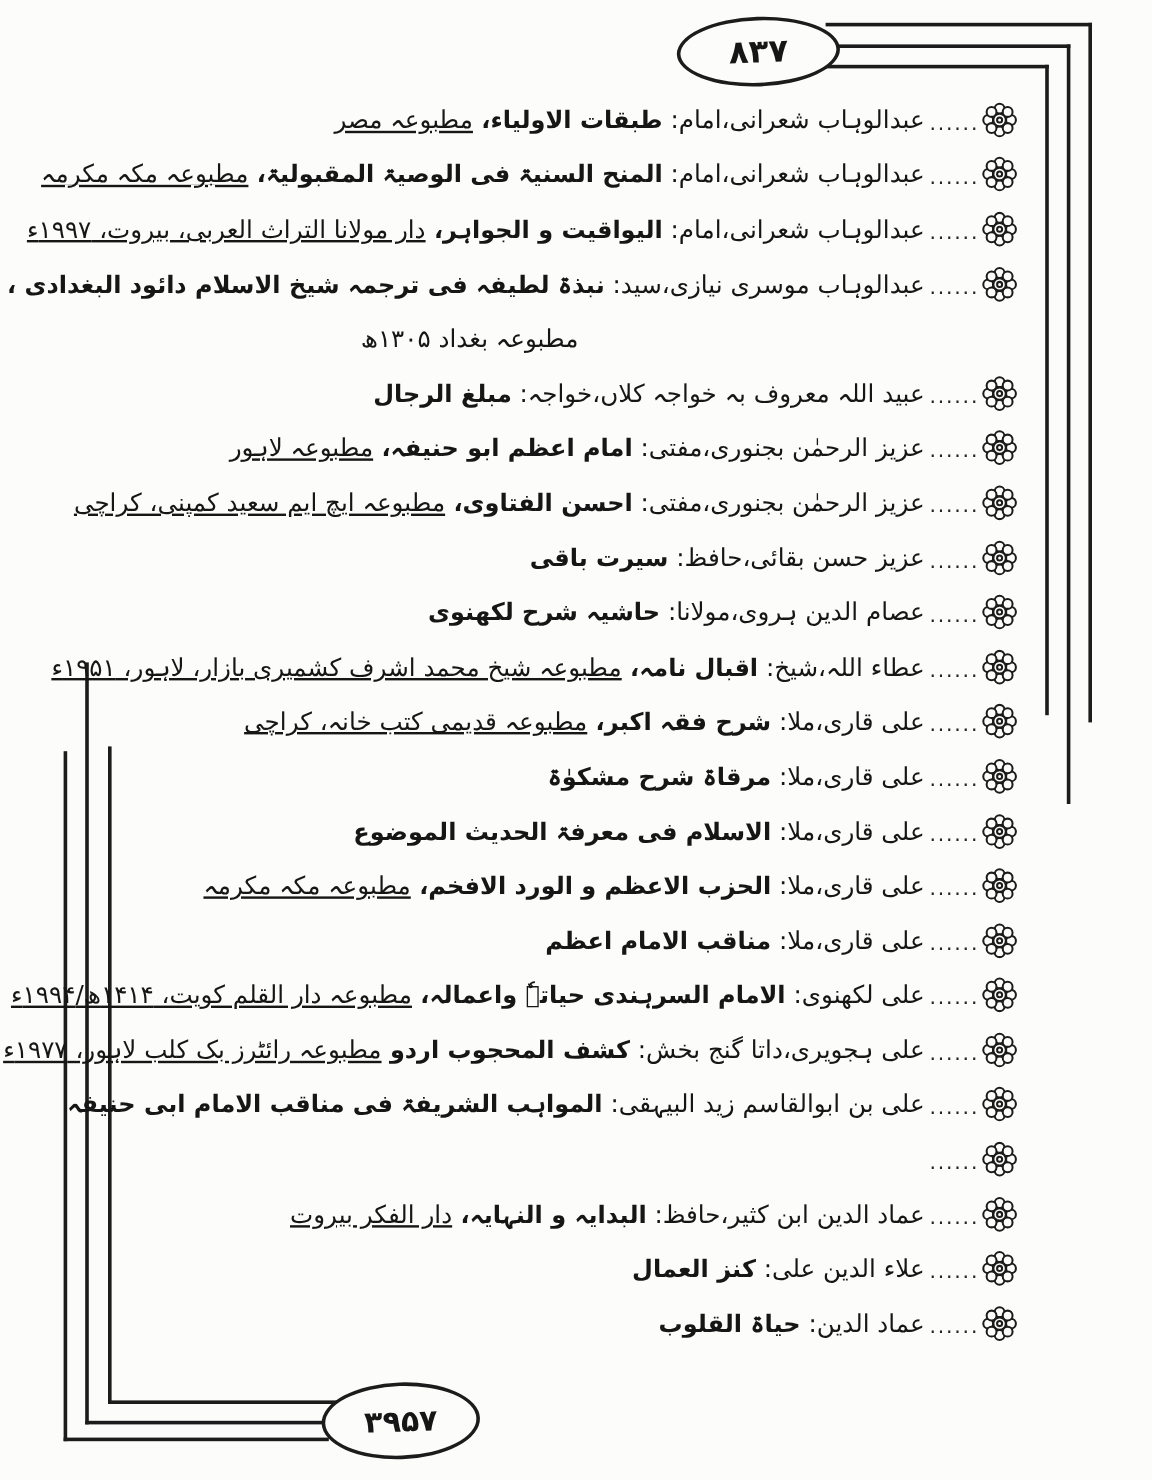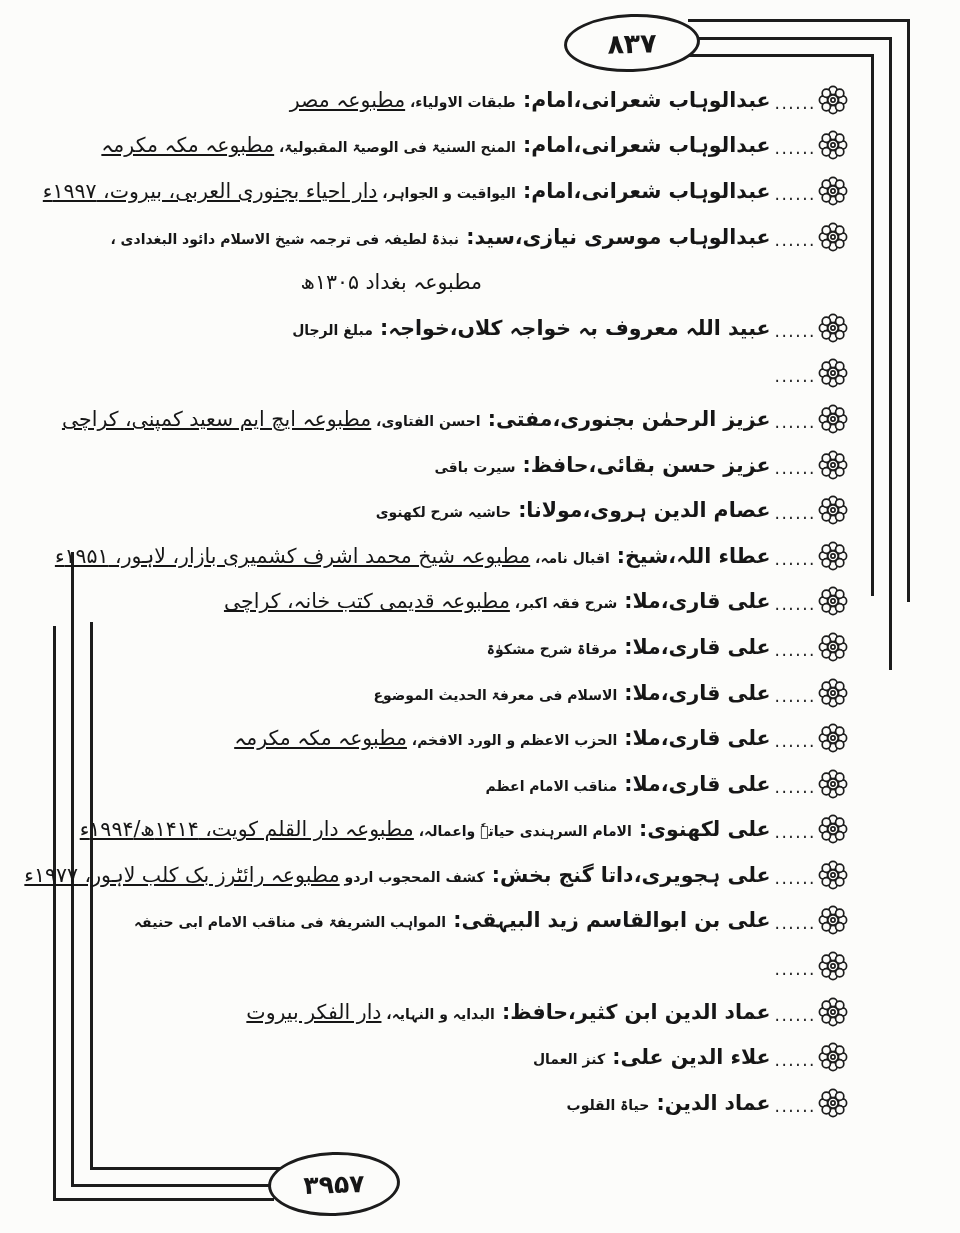--- a/index.html
+++ b/index.html
@@ -32,22 +32,22 @@
     display:flex;align-items:center;
     padding-right:112px;box-sizing:border-box;
     white-space:nowrap;
   }
   .row .star{flex:0 0 auto;width:30px;height:30px;display:inline-block;margin-left:2px;}
   .row .dots{
     direction:ltr;letter-spacing:1.5px;font-size:17px;color:#222;
     margin-left:4px;position:relative;top:3px;flex:0 0 auto;
   }
   .entry-text{font-size:20.5px;}
-  .entry-text .author{font-weight:bold;}
-  .entry-text .title{font-weight:bold;font-size:14px;text-align:right;}
+  .entry-text .author{font-weight:normal;}
+  .entry-text .title{font-weight:bold;font-size:20px;text-align:right;}
   .entry-text .tail{font-weight:normal;text-decoration:underline;}
   .row.cont{padding-right:478px;}
   .row.cont .entry-text{font-size:20.5px;}
 </style>
 </head>
 <body>
 
 <div class="page">
 
   <div class="bline" style="left:688px;top:19px;width:222px;height:3px;"></div>
@@ -136,21 +136,21 @@
           <circle cx="21.7" cy="21.7" r="4.1"></circle>
           <circle cx="15" cy="15" r="5.2"></circle>
           <circle cx="15" cy="15" r="2.1" fill="none"></circle>
         </g>
       </svg>
     </span>
     <span class="dots">......</span>
     <span class="entry-text">
       <span class="author">عبدالوہاب شعرانی،امام: </span>
       <span class="title">الیواقیت و الجواہر، </span>
-      <span class="tail">دار احیاء بجنوری العربی، بیروت، ۱۹۹۷ء</span>
+      <span class="tail">دار مولانا التراث العربی، بیروت، ۱۹۹۷ء</span>
     </span>
   </div>
 
   <div class="row">
     <span class="star">
       <svg viewBox="0 0 30 30" width="30" height="30">
         <g stroke="#1c1c1c" stroke-width="1.7" fill="#fcfcfa">
           <circle cx="15" cy="5.5" r="4.1"></circle>
           <circle cx="15" cy="24.5" r="4.1"></circle>
           <circle cx="5.5" cy="15" r="4.1"></circle>
@@ -210,20 +210,25 @@
           <circle cx="8.3" cy="8.3" r="4.1"></circle>
           <circle cx="21.7" cy="8.3" r="4.1"></circle>
           <circle cx="8.3" cy="21.7" r="4.1"></circle>
           <circle cx="21.7" cy="21.7" r="4.1"></circle>
           <circle cx="15" cy="15" r="5.2"></circle>
           <circle cx="15" cy="15" r="2.1" fill="none"></circle>
         </g>
       </svg>
     </span>
     <span class="dots">......</span>
+    <span class="entry-text">
+      <span class="author">عزیز الرحمٰن بجنوری،مفتی: </span>
+      <span class="title">امام اعظم ابو حنیفہ، </span>
+      <span class="tail">مطبوعہ لاہور</span>
+    </span>
   </div>
 
   <div class="row">
     <span class="star">
       <svg viewBox="0 0 30 30" width="30" height="30">
         <g stroke="#1c1c1c" stroke-width="1.7" fill="#fcfcfa">
           <circle cx="15" cy="5.5" r="4.1"></circle>
           <circle cx="15" cy="24.5" r="4.1"></circle>
           <circle cx="5.5" cy="15" r="4.1"></circle>
           <circle cx="24.5" cy="15" r="4.1"></circle>

